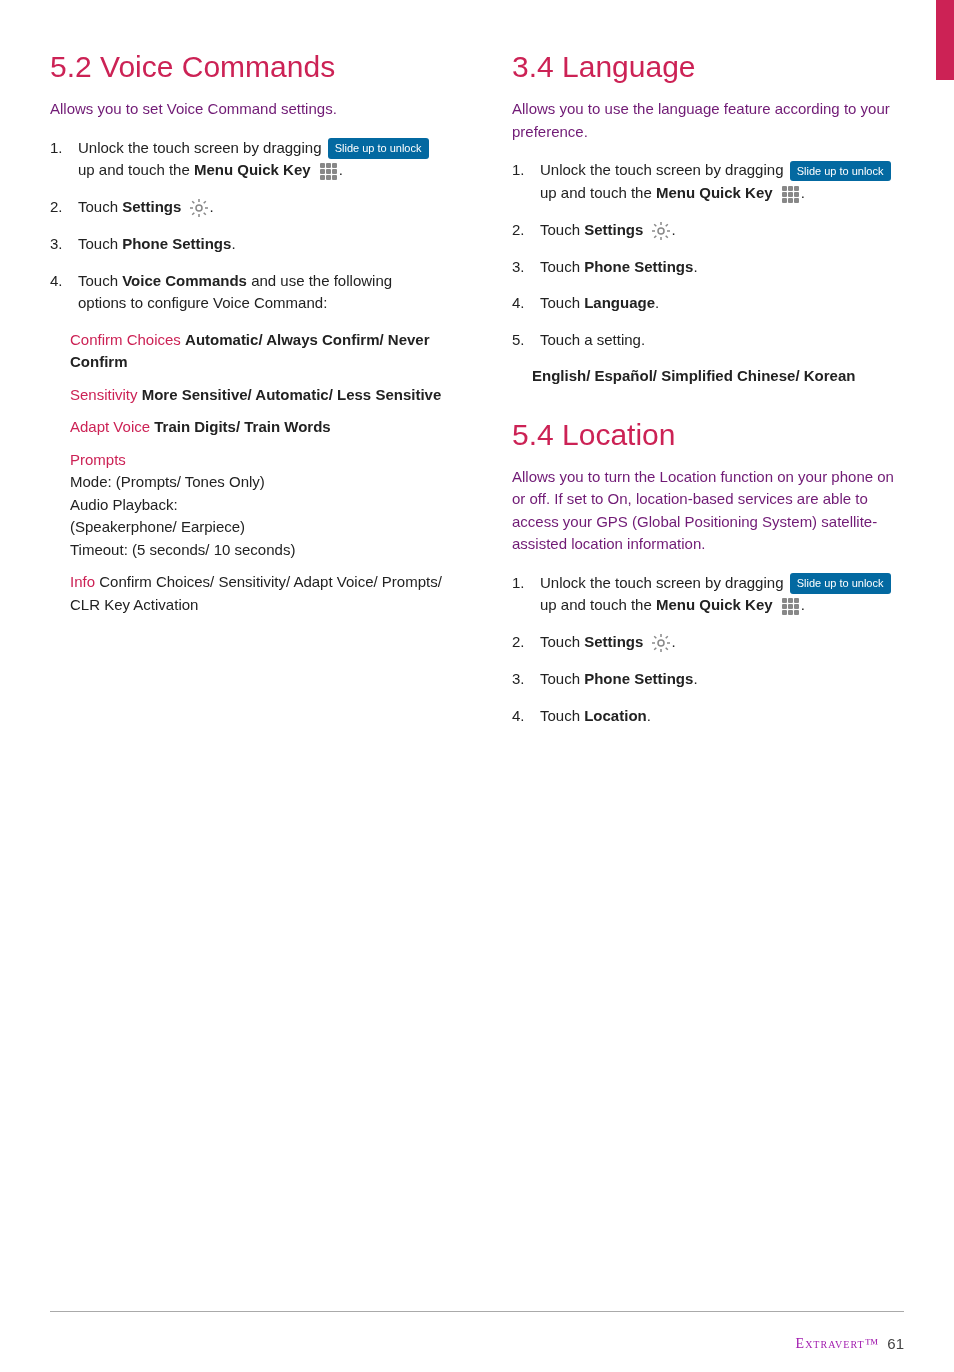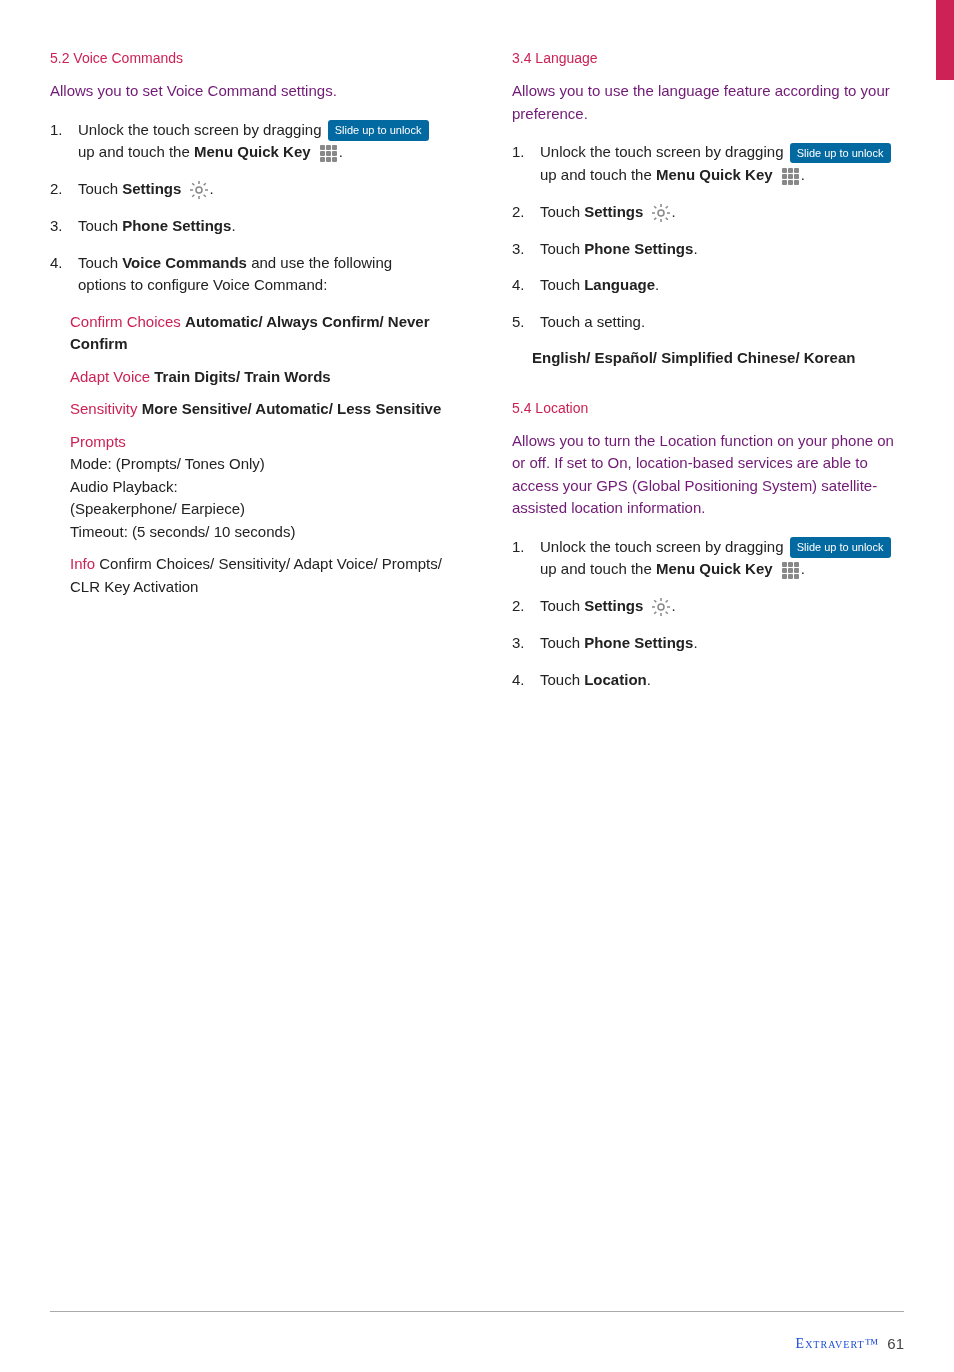--- a/index.html
+++ b/index.html
@@ -43,21 +43,21 @@
       padding-right: 20px;
     }
 
     .col-right {
       flex: 1;
       padding-left: 10px;
     }
 
     .section-title {
       color: #cc2255;
-      font-size: 14px;
+      font-size: 30px;
       font-weight: normal;
       margin-bottom: 14px;
     }
 
     .section-desc {
       font-size: 15px;
       color: #701a75;
       line-height: 1.5;
       margin-bottom: 16px;
     }
@@ -179,21 +179,21 @@
       right: 50px;
       display: flex;
       align-items: center;
       justify-content: flex-end;
     }
 
     .footer-brand {
       font-family: "Small Caps", "Palatino Linotype", serif;
       font-variant: small-caps;
       font-size: 14px;
-      color: #1d4ed8;
+      color: #a21caf;
       letter-spacing: 1px;
     }
 
     .footer-page {
       font-size: 15px;
       color: #444;
       margin-left: 8px;
     }
 
     .section-gap {
@@ -264,26 +264,26 @@
             </span>
           </li>
         </ol>
 
         <div class="options-block">
           <div class="option-line">
             <span class="option-label">Confirm Choices</span>
             <span class="option-values"> Automatic/ Always Confirm/ Never Confirm</span>
           </div>
           <div class="option-line">
+            <span class="option-label">Sensitivity</span>
+            <span class="option-values"> More Sensitive/ Automatic/ Less Sensitive</span>
+          </div>
+          <div class="option-line">
             <span class="option-label">Adapt Voice</span>
             <span class="option-values"> Train Digits/ Train Words</span>
-          </div>
-          <div class="option-line">
-            <span class="option-label">Sensitivity</span>
-            <span class="option-values"> More Sensitive/ Automatic/ Less Sensitive</span>
           </div>
           <div class="option-line">
             <span class="option-label">Prompts</span><br>
             <span class="option-values-normal">Mode: (Prompts/ Tones Only)<br>Audio Playback:<br>(Speakerphone/ Earpiece)<br>Timeout: (5 seconds/ 10 seconds)</span>
           </div>
           <div class="option-line">
             <span class="option-label">Info</span>
             <span class="option-values-normal">  Confirm Choices/ Sensitivity/ Adapt Voice/ Prompts/ CLR Key Activation</span>
           </div>
         </div>

